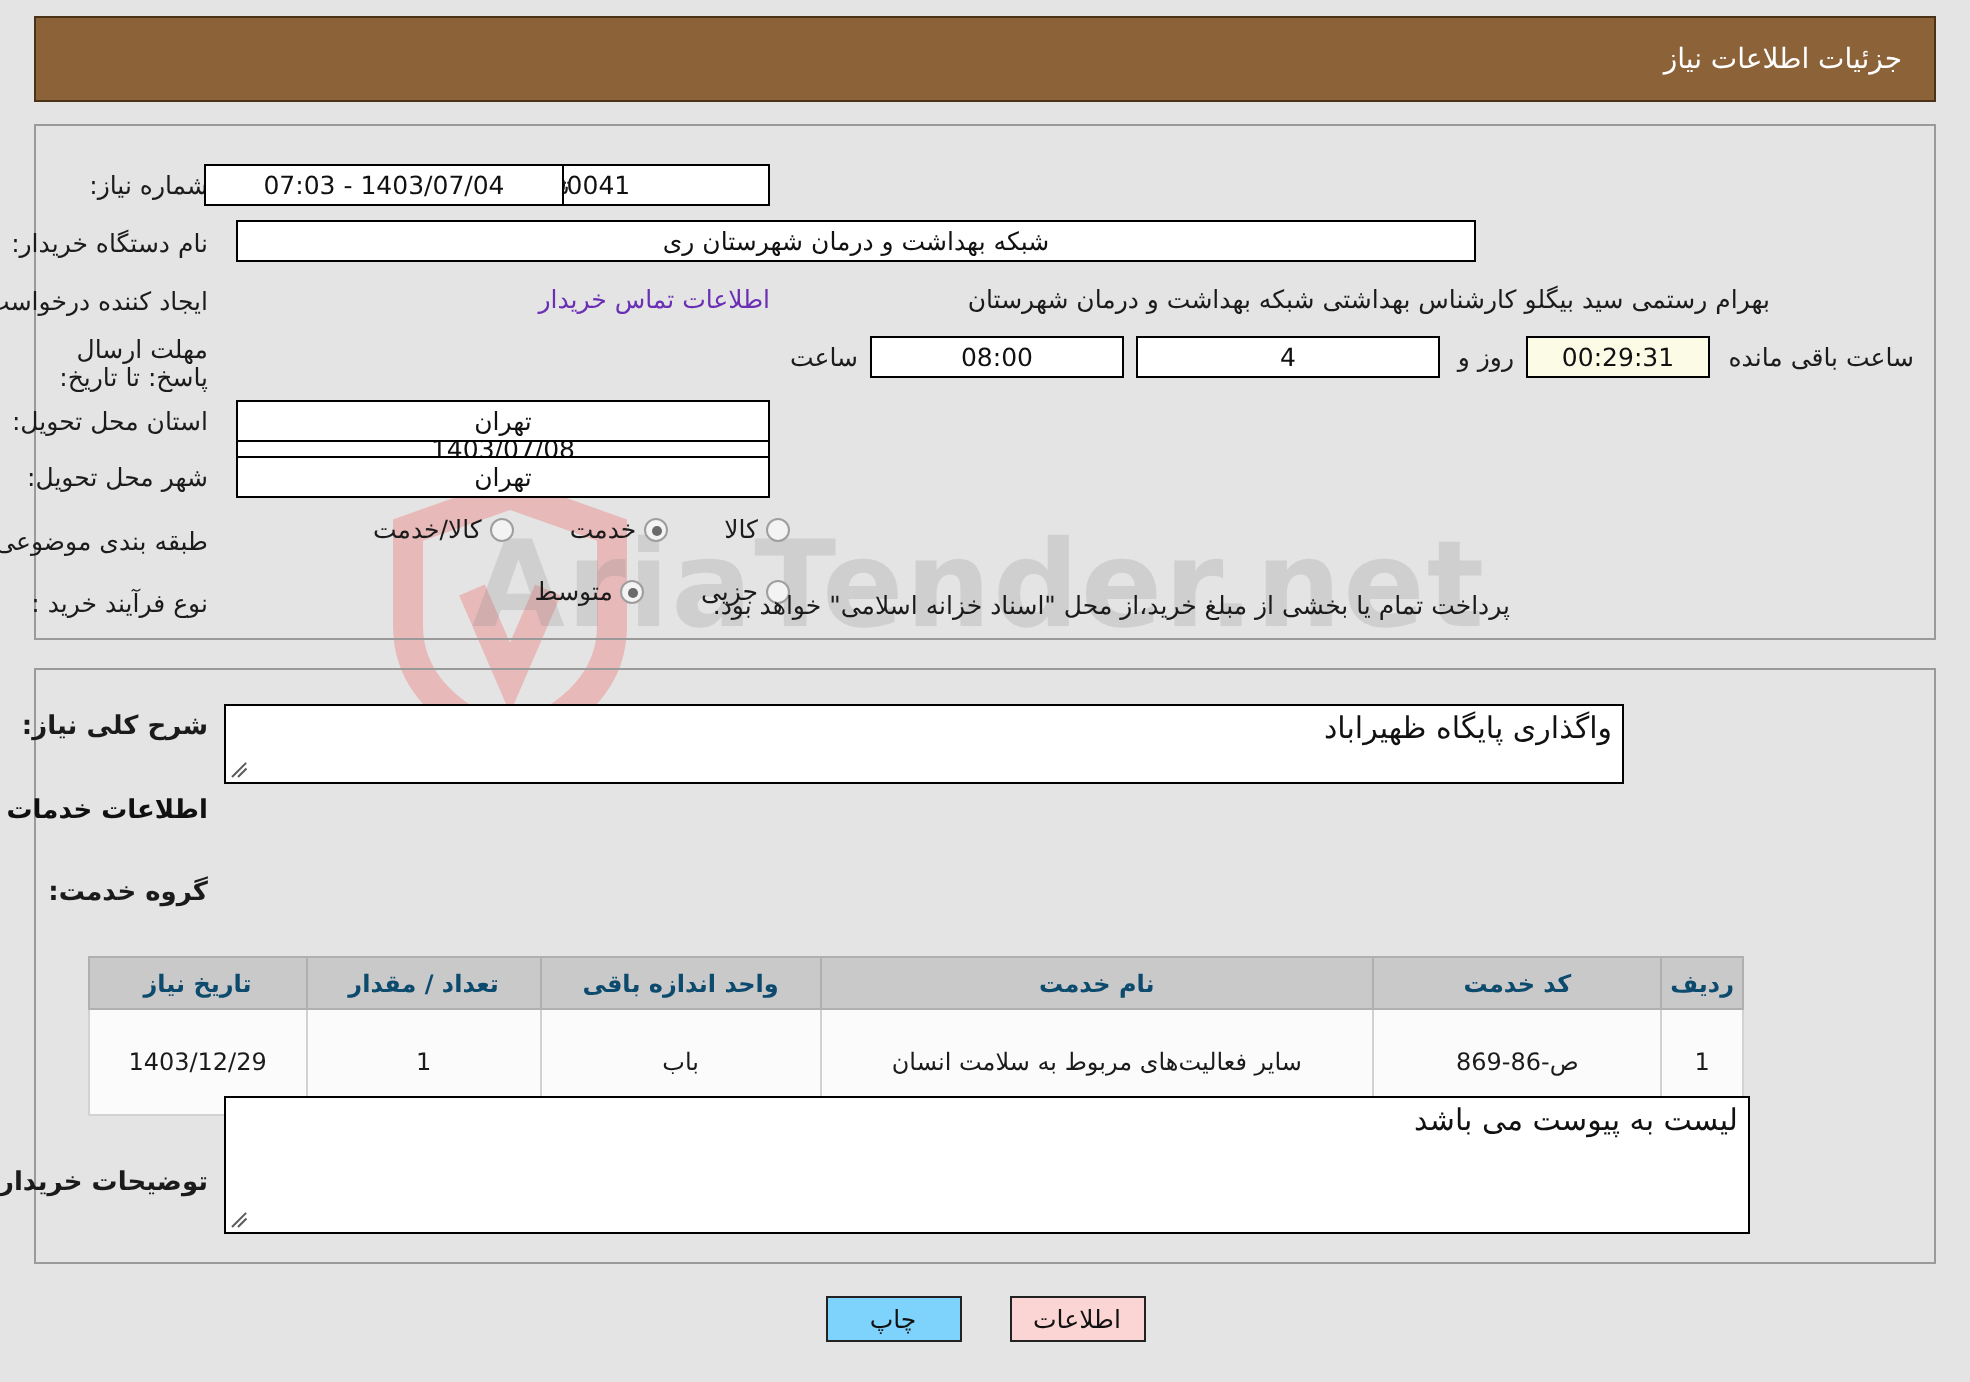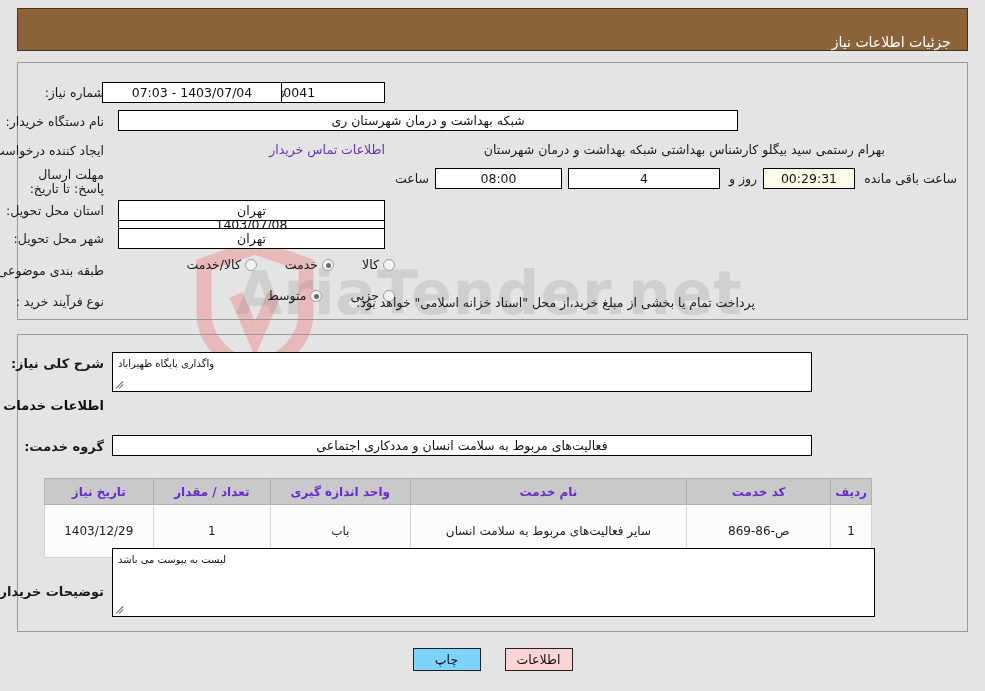--- a/index.html
+++ b/index.html
@@ -43,21 +43,21 @@
 
   
   .title-bar {
     position: absolute;
     left: 17px; top: 8px;
     width: 951px; height: 43px;
     background: #8c6239;
     border: 1px solid #4b3317;
     color: #ffffff;
     display: flex;
-    align-items: flex-end;
+    align-items: center;
     justify-content: flex-start;
     padding: 0 16px;
     font-size: 14px;
     z-index: 10;
   }
 
   
   .panel {
     position: absolute;
     border: 1px solid #9a9a9a;
@@ -150,25 +150,25 @@
     border-radius: 50%;
     background: #6a6a6a;
   }
   .radio-label { line-height: 14px; }
 
   
   .ta {
     position: absolute;
     border: 1px solid #000000;
     background: #ffffff;
-    font-size: 10px;
+    font-size: 15px;
     color: #111111;
     padding: 3px 5px;
     z-index: 12;
-    text-align: left;
+    text-align: right;
     direction: rtl;
     line-height: 16px;
     overflow: hidden;
   }
   .ta .grip {
     position: absolute;
     left: 3px; bottom: 1px;
     width: 10px; height: 10px;
     z-index: 3;
   }
@@ -199,21 +199,21 @@
     left: 44px; top: 478px;
     width: 828px;
     border-collapse: collapse;
     z-index: 12;
     font-size: 12px;
     background: #ffffff;
   }
   .tbl th {
     background: #c9c9c9;
     border: 1px solid #b0b0b0;
-    color: #6d28d9;
+    color: #0c4a6e;
     font-weight: bold;
     height: 26px;
     padding: 2px 4px;
     text-align: center;
     white-space: nowrap;
   }
   .tbl td {
     background: #fbfbfb;
     border: 1px solid #d2d2d2;
     color: #1b1b1b;
@@ -326,29 +326,28 @@
 
   <div class="fld-label bold" style="right:881px; top:357px; font-size:13px;">شرح کلی نیاز:</div>
   <div class="ta" style="right:173px; top:352px; width:700px; height:40px;">
     <span>واگذاری پایگاه ظهیراباد</span>
     <span class="grip"></span>
   </div>
 
   <div class="sec-heading" style="right:881px; top:398px;">اطلاعات خدمات مورد نیاز</div>
 
   <div class="fld-label bold" style="right:881px; top:440px; font-size:13px;">گروه خدمت:</div>
-  <div class="inp rtl-start" style="right:173px; top:435px; width:700px; text-align:center;">فعالیت‌های مربوط به سلامت انسان و مددکاری اجتماعی</div>
 
   <table class="tbl">
     <thead>
       <tr>
         <th style="width:36px;">ردیف</th>
         <th style="width:145px;">کد خدمت</th>
         <th style="width:280px;">نام خدمت</th>
-        <th style="width:140px;">واحد اندازه گیری</th>
+        <th style="width:140px;">واحد اندازه باقی</th>
         <th style="width:118px;">تعداد / مقدار</th>
         <th style="width:109px;">تاریخ نیاز</th>
       </tr>
     </thead>
     <tbody>
       <tr>
         <td>1</td>
         <td>ص-86-869</td>
         <td>سایر فعالیت‌های مربوط به سلامت انسان</td>
         <td>باب</td>

